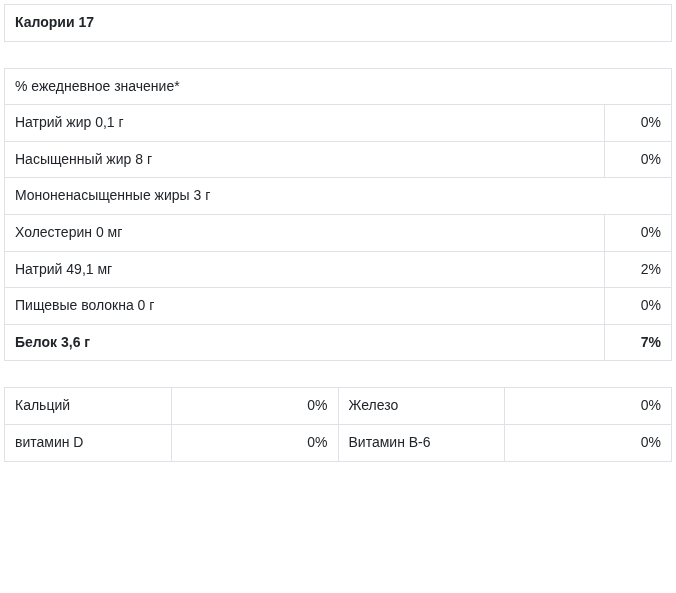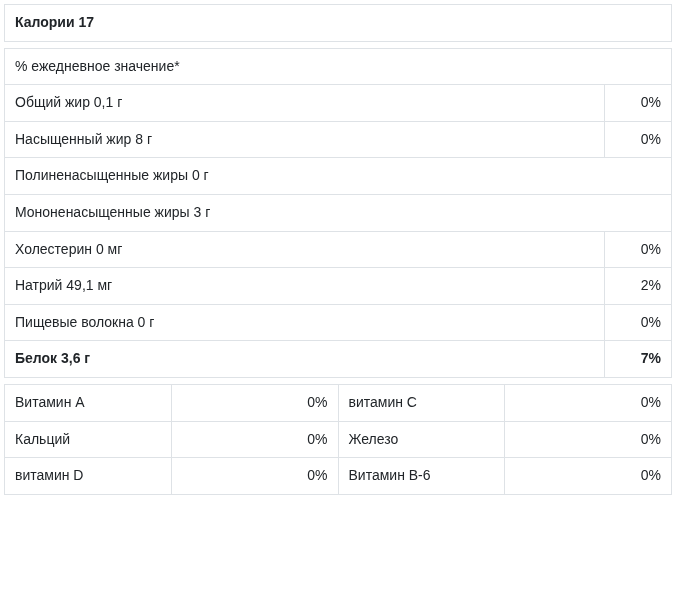--- a/index.html
+++ b/index.html
@@ -8,21 +8,21 @@
     padding: 4px;
     font-family: "Segoe UI", Arial, sans-serif;
     font-size: 14px;
     color: #212529;
     background: #fff;
     width: 676px;
   }
   table {
     width: 100%;
     border-collapse: collapse;
-    margin-bottom: 6px;
+    margin-bottom: 26px;
   }
   td {
     border: 1px solid #dee2e6;
     padding: 8px 10px;
     vertical-align: middle;
     line-height: 1.4;
   }
   td.val {
     text-align: right;
     width: 10%;
@@ -42,29 +42,26 @@
   </tr>
 </tbody>
   </table>
 
 <table>
   <tbody>
       <tr>
     <td colspan="2">% ежедневное значение*</td>
   </tr>
   <tr>
-        <td>Общий жир 0,1 г</td>
+        <td>Натрий жир 0,1 г</td>
         <td class="val">0%</td>
       </tr>
   <tr>
         <td>Насыщенный жир 8 г</td>
         <td class="val">0%</td>
-      </tr>
-  <tr>
-        <td colspan="2">Полиненасыщенные жиры 0 г</td>
       </tr>
   <tr>
         <td colspan="2">Мононенасыщенные жиры 3 г</td>
       </tr>
   <tr>
         <td>Холестерин 0 мг</td>
         <td class="val">0%</td>
       </tr>
   <tr>
         <td>Натрий 49,1 мг</td>
@@ -76,26 +73,20 @@
       </tr>
   <tr class="bold">
         <td>Белок 3,6 г</td>
         <td class="val">7%</td>
       </tr>
 </tbody>
   </table>
 
 <table class="vitamins">
   <tbody>
-      <tr>
-    <td>Витамин A</td>
-    <td class="val">0%</td>
-    <td>витамин C</td>
-    <td class="val">0%</td>
-  </tr>
   <tr>
     <td>Кальций</td>
     <td class="val">0%</td>
     <td>Железо</td>
     <td class="val">0%</td>
   </tr>
   <tr>
     <td>витамин D</td>
     <td class="val">0%</td>
     <td>Витамин B-6</td>

